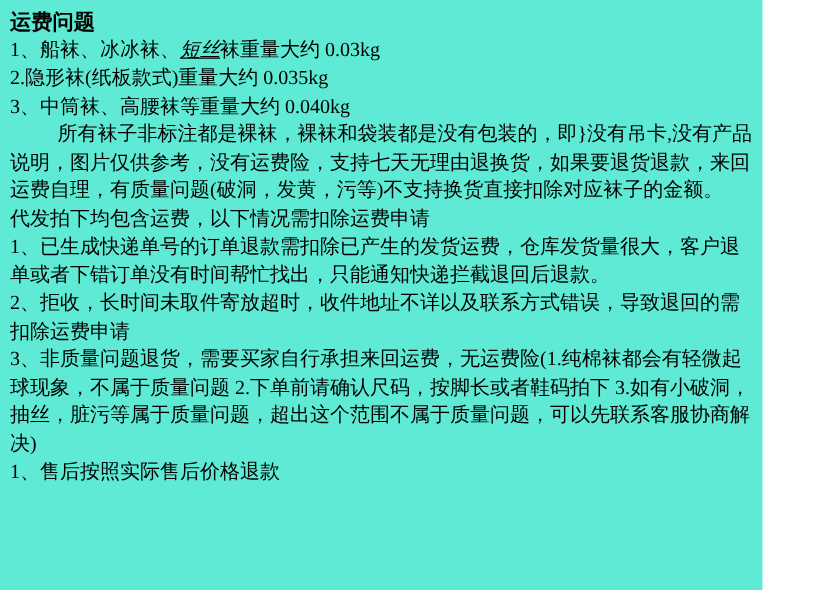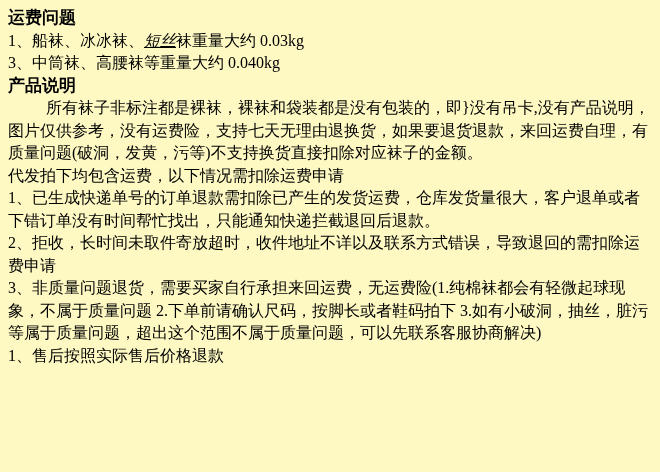--- a/index.html
+++ b/index.html
@@ -1,21 +1,21 @@
 <!DOCTYPE html>
 <html><head>
 <meta charset="utf-8">
 <style>
   html,body{margin:0;padding:0;background:#ffffff;}
   .doc{
-    width:660px;
+    width:610px;
     height:472px;
     box-sizing:border-box;
     padding:7px 8px 6px 8px;
-    background:#fef9c3;
+    background:#5eead4;
     color:#000000;
     font-family:"Liberation Serif","DejaVu Serif",serif;
     font-size:16px;
     line-height:22.5px;
     overflow:hidden;
   }
   .doc p{margin:0;padding:0;}
   .doc .heading{
     margin:0;padding:0;
     font-size:17px;
@@ -28,25 +28,25 @@
 </style>
 </head>
 <body>
 
 <div class="doc">
 
   <p class="heading">运费问题</p>
 
   <p><span>1、船袜、冰冰袜、</span><span class="u">短丝</span><span>袜重量大约 0.03kg</span></p>
 
+  <p>2.隐形袜(纸板款式)重量大约 0.035kg</p>
 
   <p>3、中筒袜、高腰袜等重量大约 0.040kg</p>
 
 
-  <p class="heading">产品说明</p>
 
   <p class="indent-first">所有袜子非标注都是裸袜，裸袜和袋装都是没有包装的，即}没有吊卡,没有产品说明，图片仅供参考，没有运费险，支持七天无理由退换货，如果要退货退款，来回运费自理，有质量问题(破洞，发黄，污等)不支持换货直接扣除对应袜子的金额。</p>
 
 
   <p>代发拍下均包含运费，以下情况需扣除运费申请</p>
 
   <p>1、已生成快递单号的订单退款需扣除已产生的发货运费，仓库发货量很大，客户退单或者下错订单没有时间帮忙找出，只能通知快递拦截退回后退款。</p>
 
   <p>2、拒收，长时间未取件寄放超时，收件地址不详以及联系方式错误，导致退回的需扣除运费申请</p>
 

